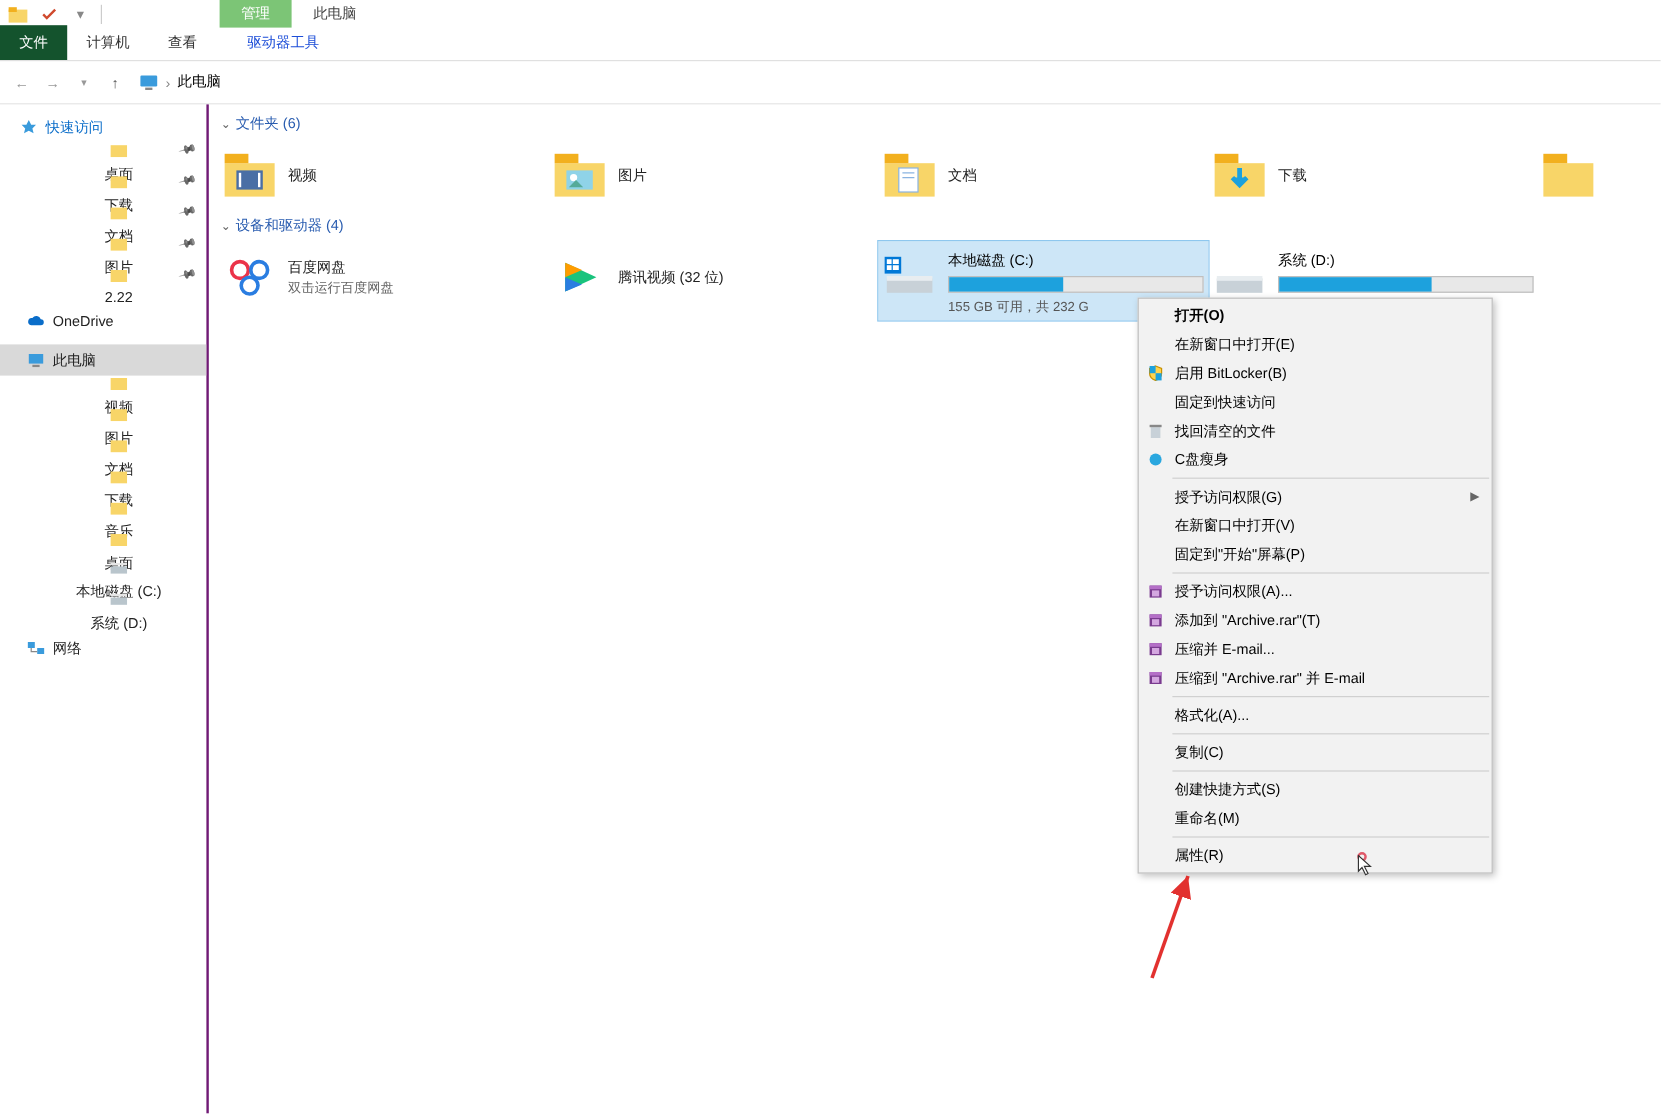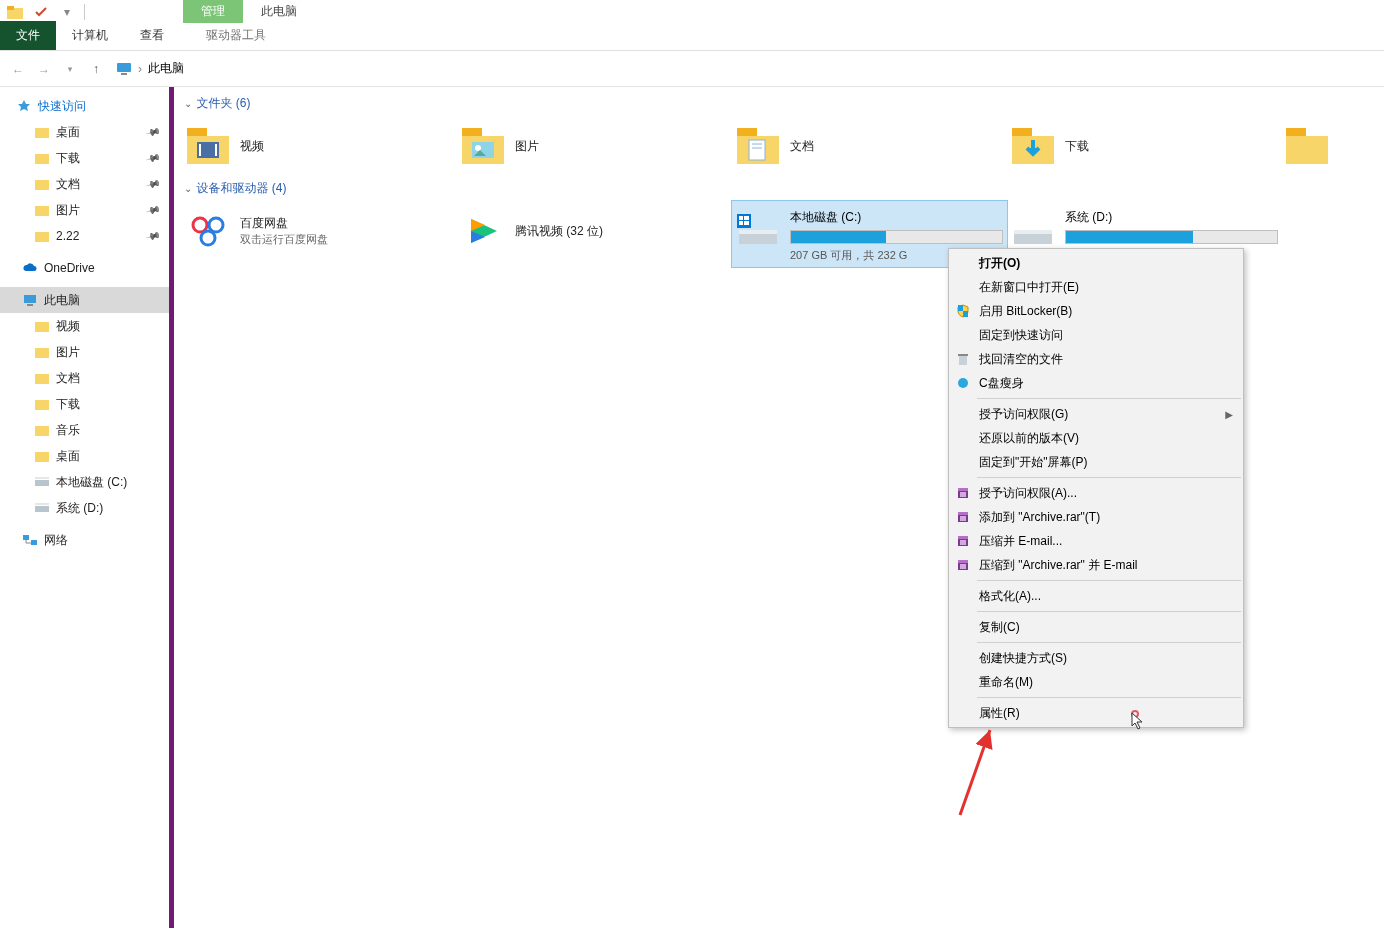--- a/index.html
+++ b/index.html
@@ -10,42 +10,42 @@
 .titlebar .qat-icon { width: 18px; height: 18px; display: inline-flex; align-items: center; justify-content: center; }
 .titlebar .divider { width: 1px; height: 16px; background: #ccc; }
 .titlebar-tabs { display: flex; margin-left: 90px; }
 .titlebar-tab { padding: 3px 18px; color: #444; }
 .titlebar-tab.manage { background: #7cc576; color: #fff; }
 
 
 .ribbon { height: 28px; display: flex; align-items: flex-end; border-bottom: 1px solid #e0e0e0; }
 .ribbon-tab { padding: 6px 16px; color: #333; cursor: default; }
 .ribbon-tab.active { background: #14532d; color: #fff; }
-.ribbon-tab.sub { color: #737373; }
+.ribbon-tab.sub { color: #1d4ed8; }
 
 
 .navbar { height: 36px; display: flex; align-items: center; padding: 0 8px; gap: 6px; border-bottom: 1px solid #e5e5e5; }
 .nav-btn { width: 20px; height: 20px; display: inline-flex; align-items: center; justify-content: center; color: #999; }
 .nav-btn.active { color: #555; }
 .breadcrumb { display: flex; align-items: center; gap: 6px; margin-left: 4px; flex: 1; }
 .breadcrumb .sep { color: #888; }
 
 
 .content { display: flex; height: calc(928px - 23px - 28px - 36px); }
-.sidebar { width: 174px; padding: 6px 0; overflow-y: auto; border-right: 5px solid #701a75; }
+.sidebar { width: 174px; padding: 6px 0; overflow-y: auto; border-right: 2px solid #701a75; }
 .main { flex: 1; padding: 4px 8px; position: relative; }
 
 
 .side-item { display: flex; align-items: center; height: 26px; padding: 0 8px 0 22px; gap: 6px; color: #222; position: relative; }
 .side-item.pinned::after { content: '📌'; position: absolute; right: 10px; font-size: 10px; color: #888; transform: rotate(30deg); filter: grayscale(1); }
 .side-item.selected { background: #d9d9d9; }
 .side-item .si-icon { width: 16px; height: 16px; display:inline-flex; align-items:center; justify-content:center; }
 .side-header { color: #0a6dc9; font-weight: normal; padding-left: 16px; }
 .side-group { margin-bottom: 6px; }
-.side-item.l2 { padding-left: 34px; }
+.side-item.l2 { padding-left: 34px; flex-direction: column; }
 
 
 .group-header { color: #2a5db0; padding: 4px 2px; display:flex; align-items:center; gap:4px; }
 .group-header .chev { font-size:10px; color:#666; }
 .folder-grid { display: flex; flex-wrap: wrap; }
 .folder-tile { width: 275px; height: 60px; display: flex; align-items: center; gap: 10px; padding: 4px; }
 .folder-tile .big-icon { width: 44px; height: 44px; display:flex; align-items:center; justify-content:center; }
 .folder-tile .labels { display: flex; flex-direction: column; }
 .folder-tile .labels .name { color: #222; }
 .folder-tile .labels .sub { color: #666; font-size: 11px; }
@@ -387,21 +387,21 @@
               <rect x="2" y="18" width="38" height="4" fill="#e8edf0"></rect>
               <rect x="0" y="2" width="14" height="14" fill="#0078d7"></rect>
               <path d="M2 4 L6 4 L6 8 L2 8 Z M7 4 L12 4 L12 8 L7 8 Z M2 9 L6 9 L6 13 L2 13 Z M7 9 L12 9 L12 13 L7 13 Z" fill="#fff"></path>
             </svg>
           </span>
         <div class="drive-info">
           <span class="name">本地磁盘 (C:)</span>
           <div class="drive-bar">
               <div class="drive-bar-fill" style="width:45%"></div>
             </div>
-          <span class="drive-sub">207 GB 可用，共 232 G</span>
+          <span class="drive-sub">155 GB 可用，共 232 G</span>
         </div>
       </div>
       <div class="drive-tile">
         <span class="drive-icon">
             <svg width="42" height="38">
               <rect x="2" y="20" width="38" height="12" fill="#c8d1d8"></rect>
               <rect x="2" y="18" width="38" height="4" fill="#e8edf0"></rect>
             </svg>
           </span>
         <div class="drive-info">
@@ -451,21 +451,21 @@
         </svg>
       </span>
       <span>C盘瘦身</span>
     </div>
     <div class="ctx-sep"></div>
     <div class="ctx-item">
       <span>授予访问权限(G)</span>
       <span class="more">▶</span>
     </div>
     <div class="ctx-item">
-      <span>还原以前的版本(V)</span>
+      <span>在新窗口中打开(V)</span>
     </div>
     <div class="ctx-item">
       <span>固定到"开始"屏幕(P)</span>
     </div>
     <div class="ctx-sep"></div>
     <div class="ctx-item">
       <span class="ci-icon">
         <svg width="14" height="14">
           <rect x="2" y="2" width="10" height="10" fill="#7a3b8f"></rect>
           <rect x="2" y="2" width="10" height="3" fill="#b46fc7"></rect>

